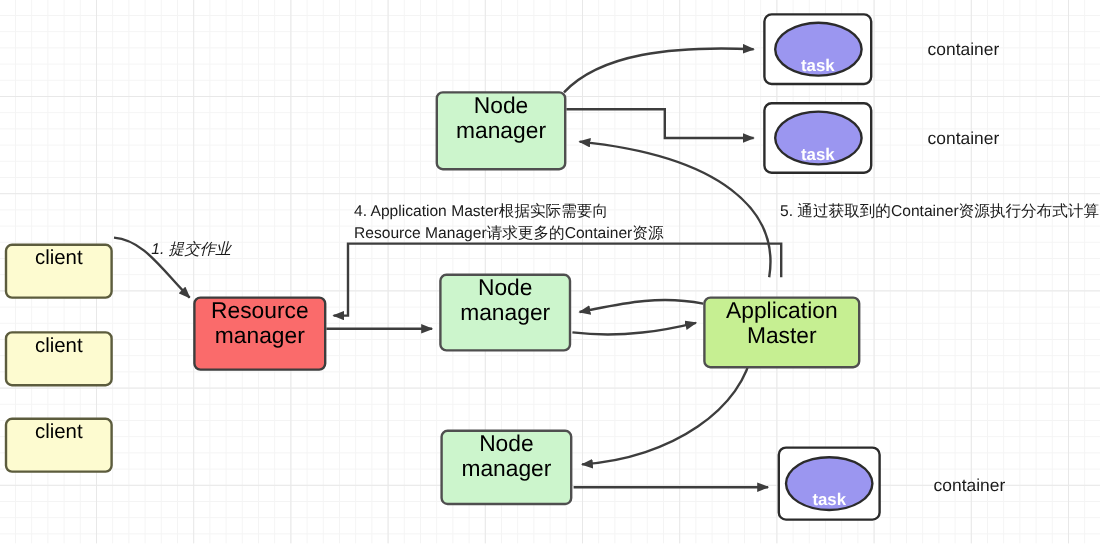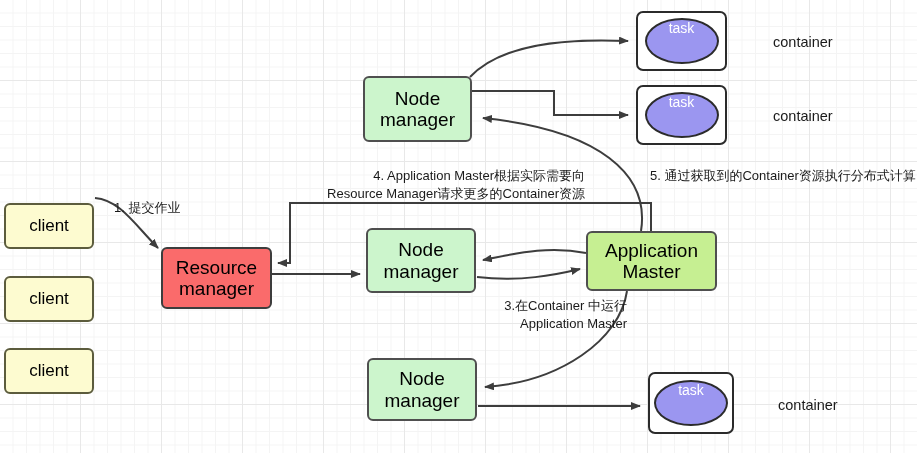--- a/index.html
+++ b/index.html
@@ -19,21 +19,20 @@
       linear-gradient(to right, #f4f4f4 1px, transparent 1px),
       linear-gradient(to bottom, #f4f4f4 1px, transparent 1px);
     background-size: 81px 81px, 81px 81px, 13.5px 13.5px, 13.5px 13.5px;
     background-position: -1px -1px, -1px -1px, -1px -1px, -1px -1px;
     font-family: "Liberation Sans", "DejaVu Sans", sans-serif;
   }
   .node {
     position: absolute;
     box-sizing: border-box;
     display: flex;
-    align-items: center;
     justify-content: center;
     text-align: center;
     border: 2px solid #3d3d3d;
     border-radius: 6px;
     line-height: 1.12;
     color: #000000;
     white-space: pre-line;
   }
   .client-box {
     background: #fdfbd0;
@@ -48,56 +47,57 @@
   }
   .nm-box {
     background: #ccf5cc;
     border-color: #4f4f4f;
     font-size: 19px;
   }
   .am-box {
     background: #c6ef92;
     border-color: #4f4f4f;
     font-size: 19px;
+    margin-top: 16px;
   }
   .container-box {
     background: #ffffff;
     border: 2.5px solid #2b2b2b;
     border-radius: 7px;
     position: absolute;
     box-sizing: border-box;
     display: flex;
     align-items: center;
     justify-content: center;
   }
   .task-ellipse {
     width: 70px;
     height: 42px;
     border-radius: 50%;
     background: #9b96f0;
     border: 2px solid #2b2b2b;
     display: flex;
-    align-items: flex-start;
+    align-items: flex-end;
     justify-content: center;
     color: #ffffff;
-    font-weight: normal;
+    font-weight: bold;
     font-size: 14px;
   }
   .container-label {
     position: absolute;
     font-size: 14.5px;
     color: #1a1a1a;
     white-space: nowrap;
     margin-left: 36px;
   }
   .edge-label {
     position: absolute;
     font-size: 13px;
     color: #1a1a1a;
-    text-align: right;
+    text-align: left;
     line-height: 1.35;
     white-space: pre-line;
   }
   svg.wires {
     position: absolute;
     left: 0;
     top: 0;
     width: 917px;
     height: 453px;
     pointer-events: none;
@@ -183,24 +183,22 @@
   </div>
   <div class="container-label" style="left:737px; top:108px;">container</div>
 
   <div class="container-box" style="left:648px; top:372px; width:86px; height:62px;">
     <div class="task-ellipse">
       <span>task</span>
     </div>
   </div>
   <div class="container-label" style="left:742px; top:397px;">container</div>
 
-  <div class="edge-label" style="left:114px; top:199px; text-align:right;">1. 提交作业</div>
-
-
-  <div class="edge-label" style="left:487px; top:297px; width:140px;">3.在Container 中运行
-Application Master</div>
+  <div class="edge-label" style="left:126px; top:199px; text-align:right;font-style:italic;">1. 提交作业</div>
+
+
 
   <div class="edge-label" style="left:295px; top:167px; width:290px;">4. Application Master根据实际需要向
 Resource Manager请求更多的Container资源</div>
 
   <div class="edge-label" style="left:650px; top:167px; width:270px; text-align:left;">5. 通过获取到的Container资源执行分布式计算</div>
 
 </div>
 
 </body></html>

